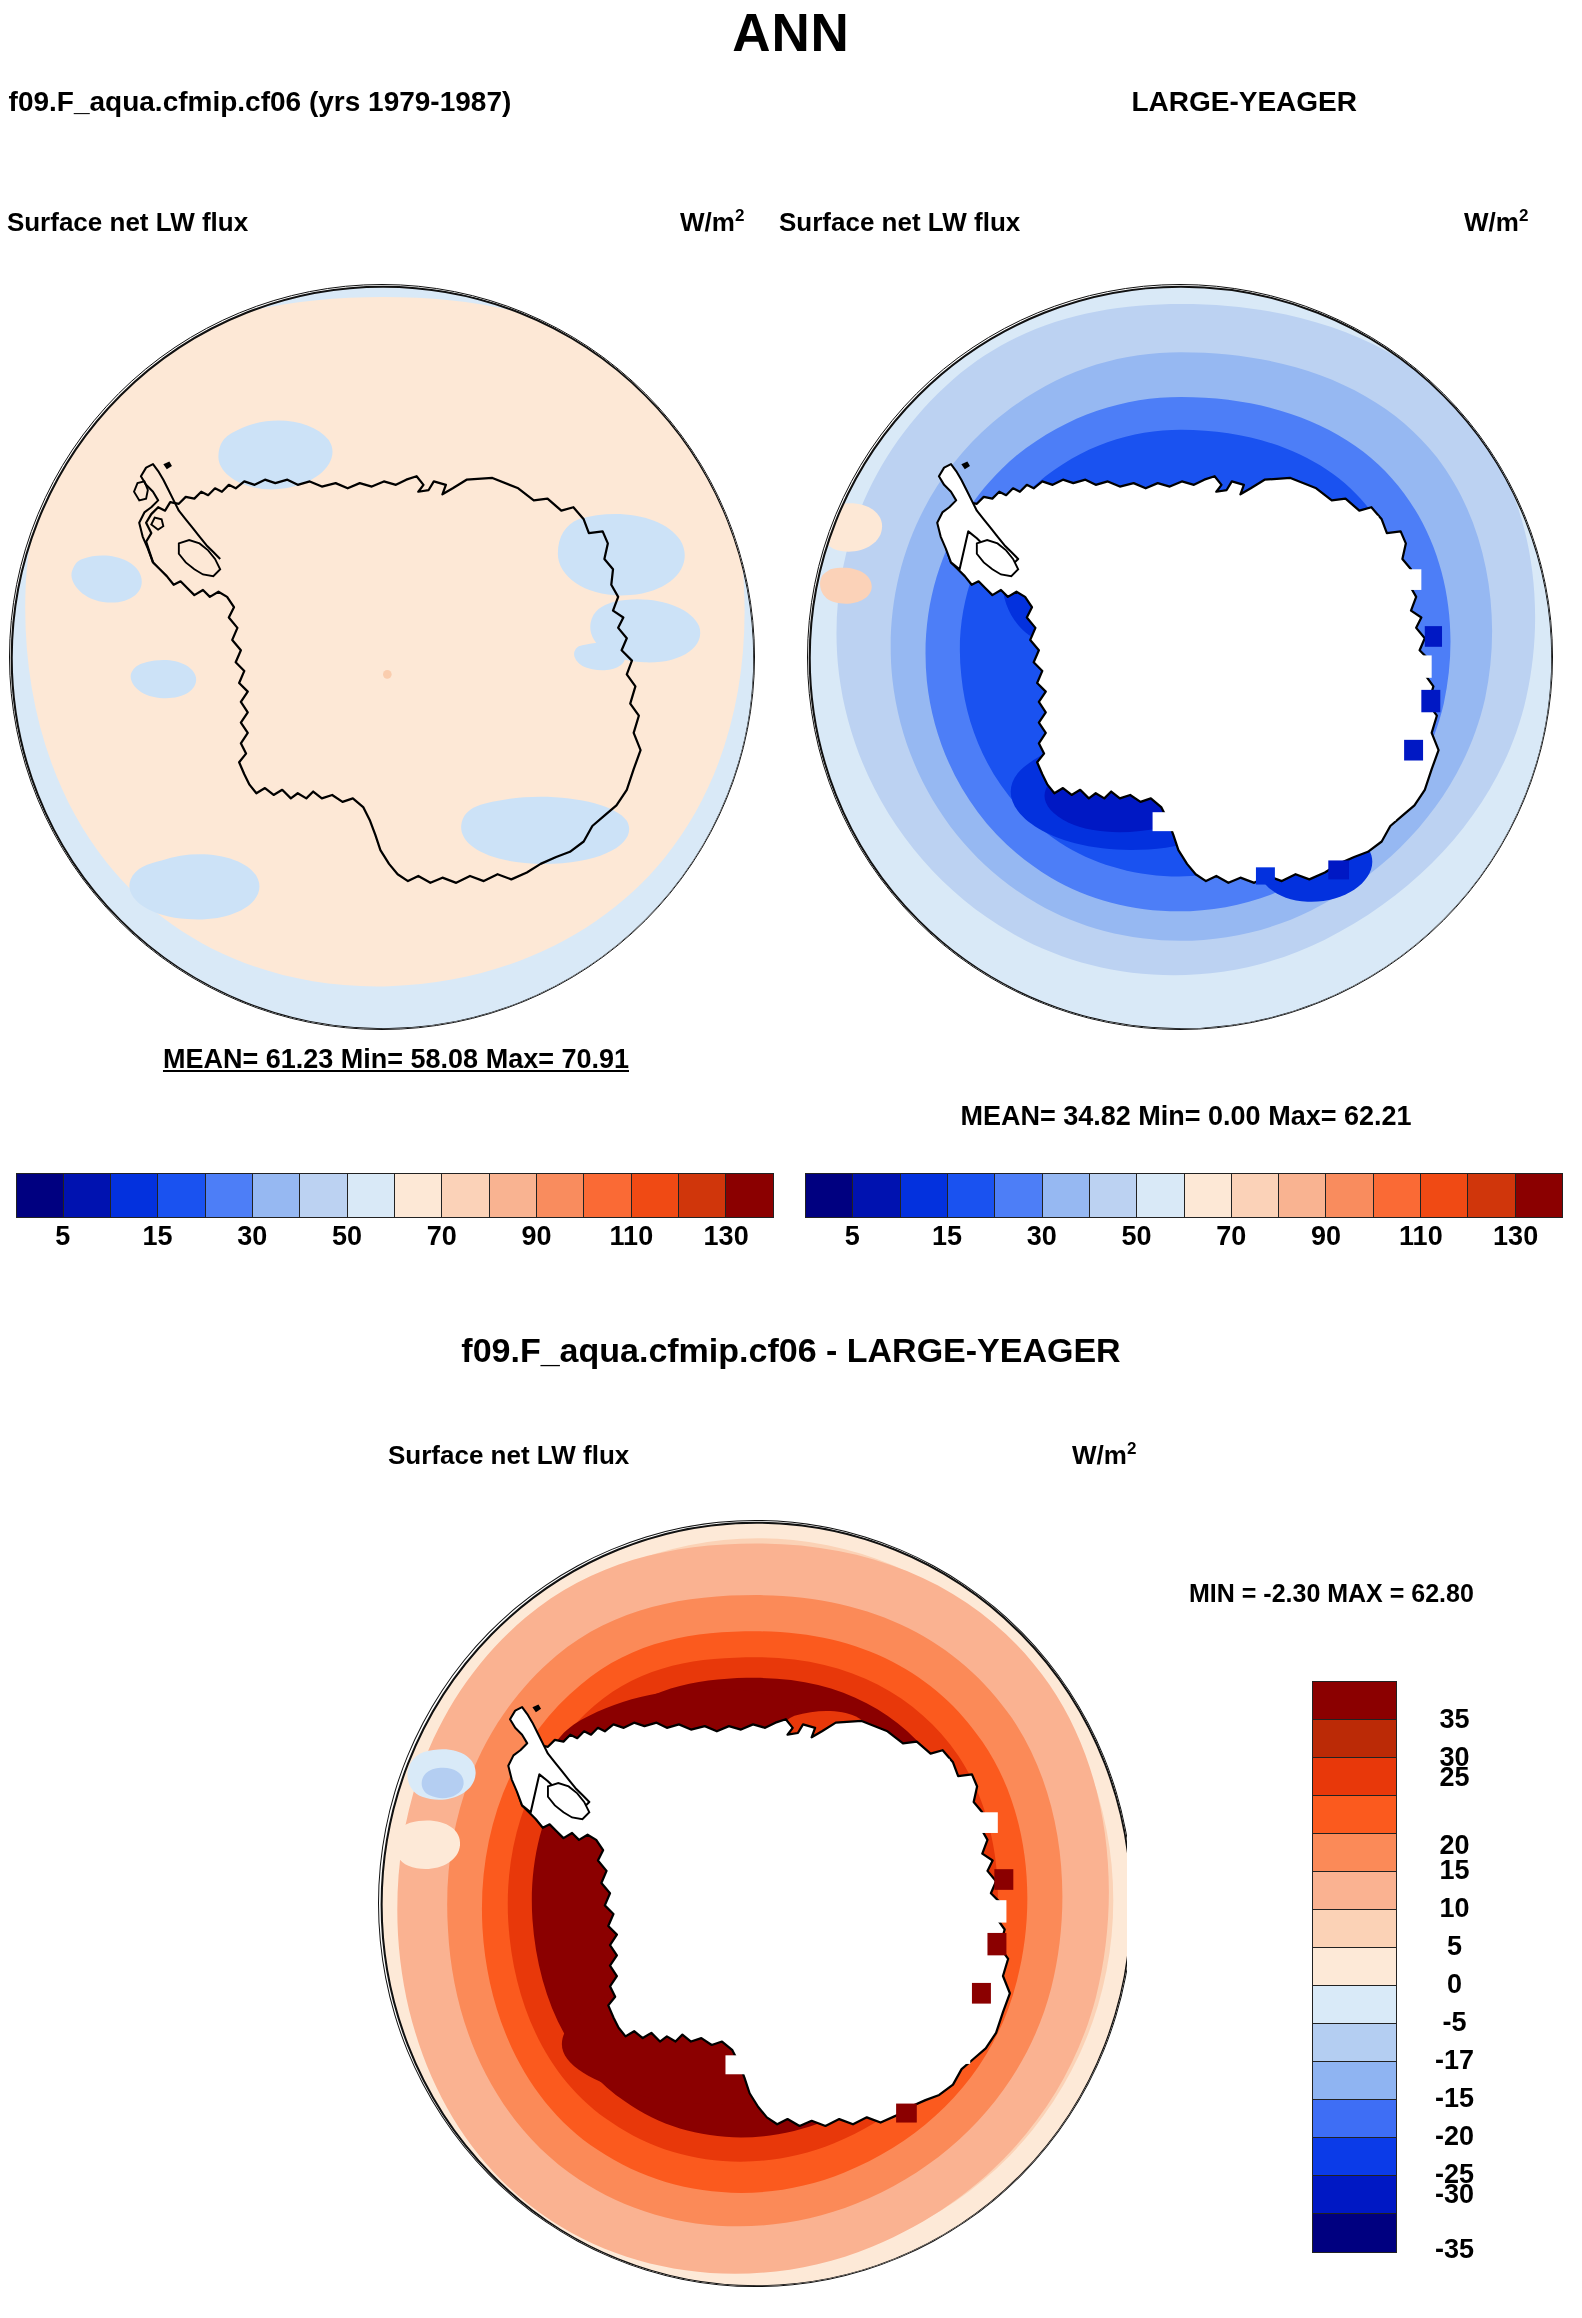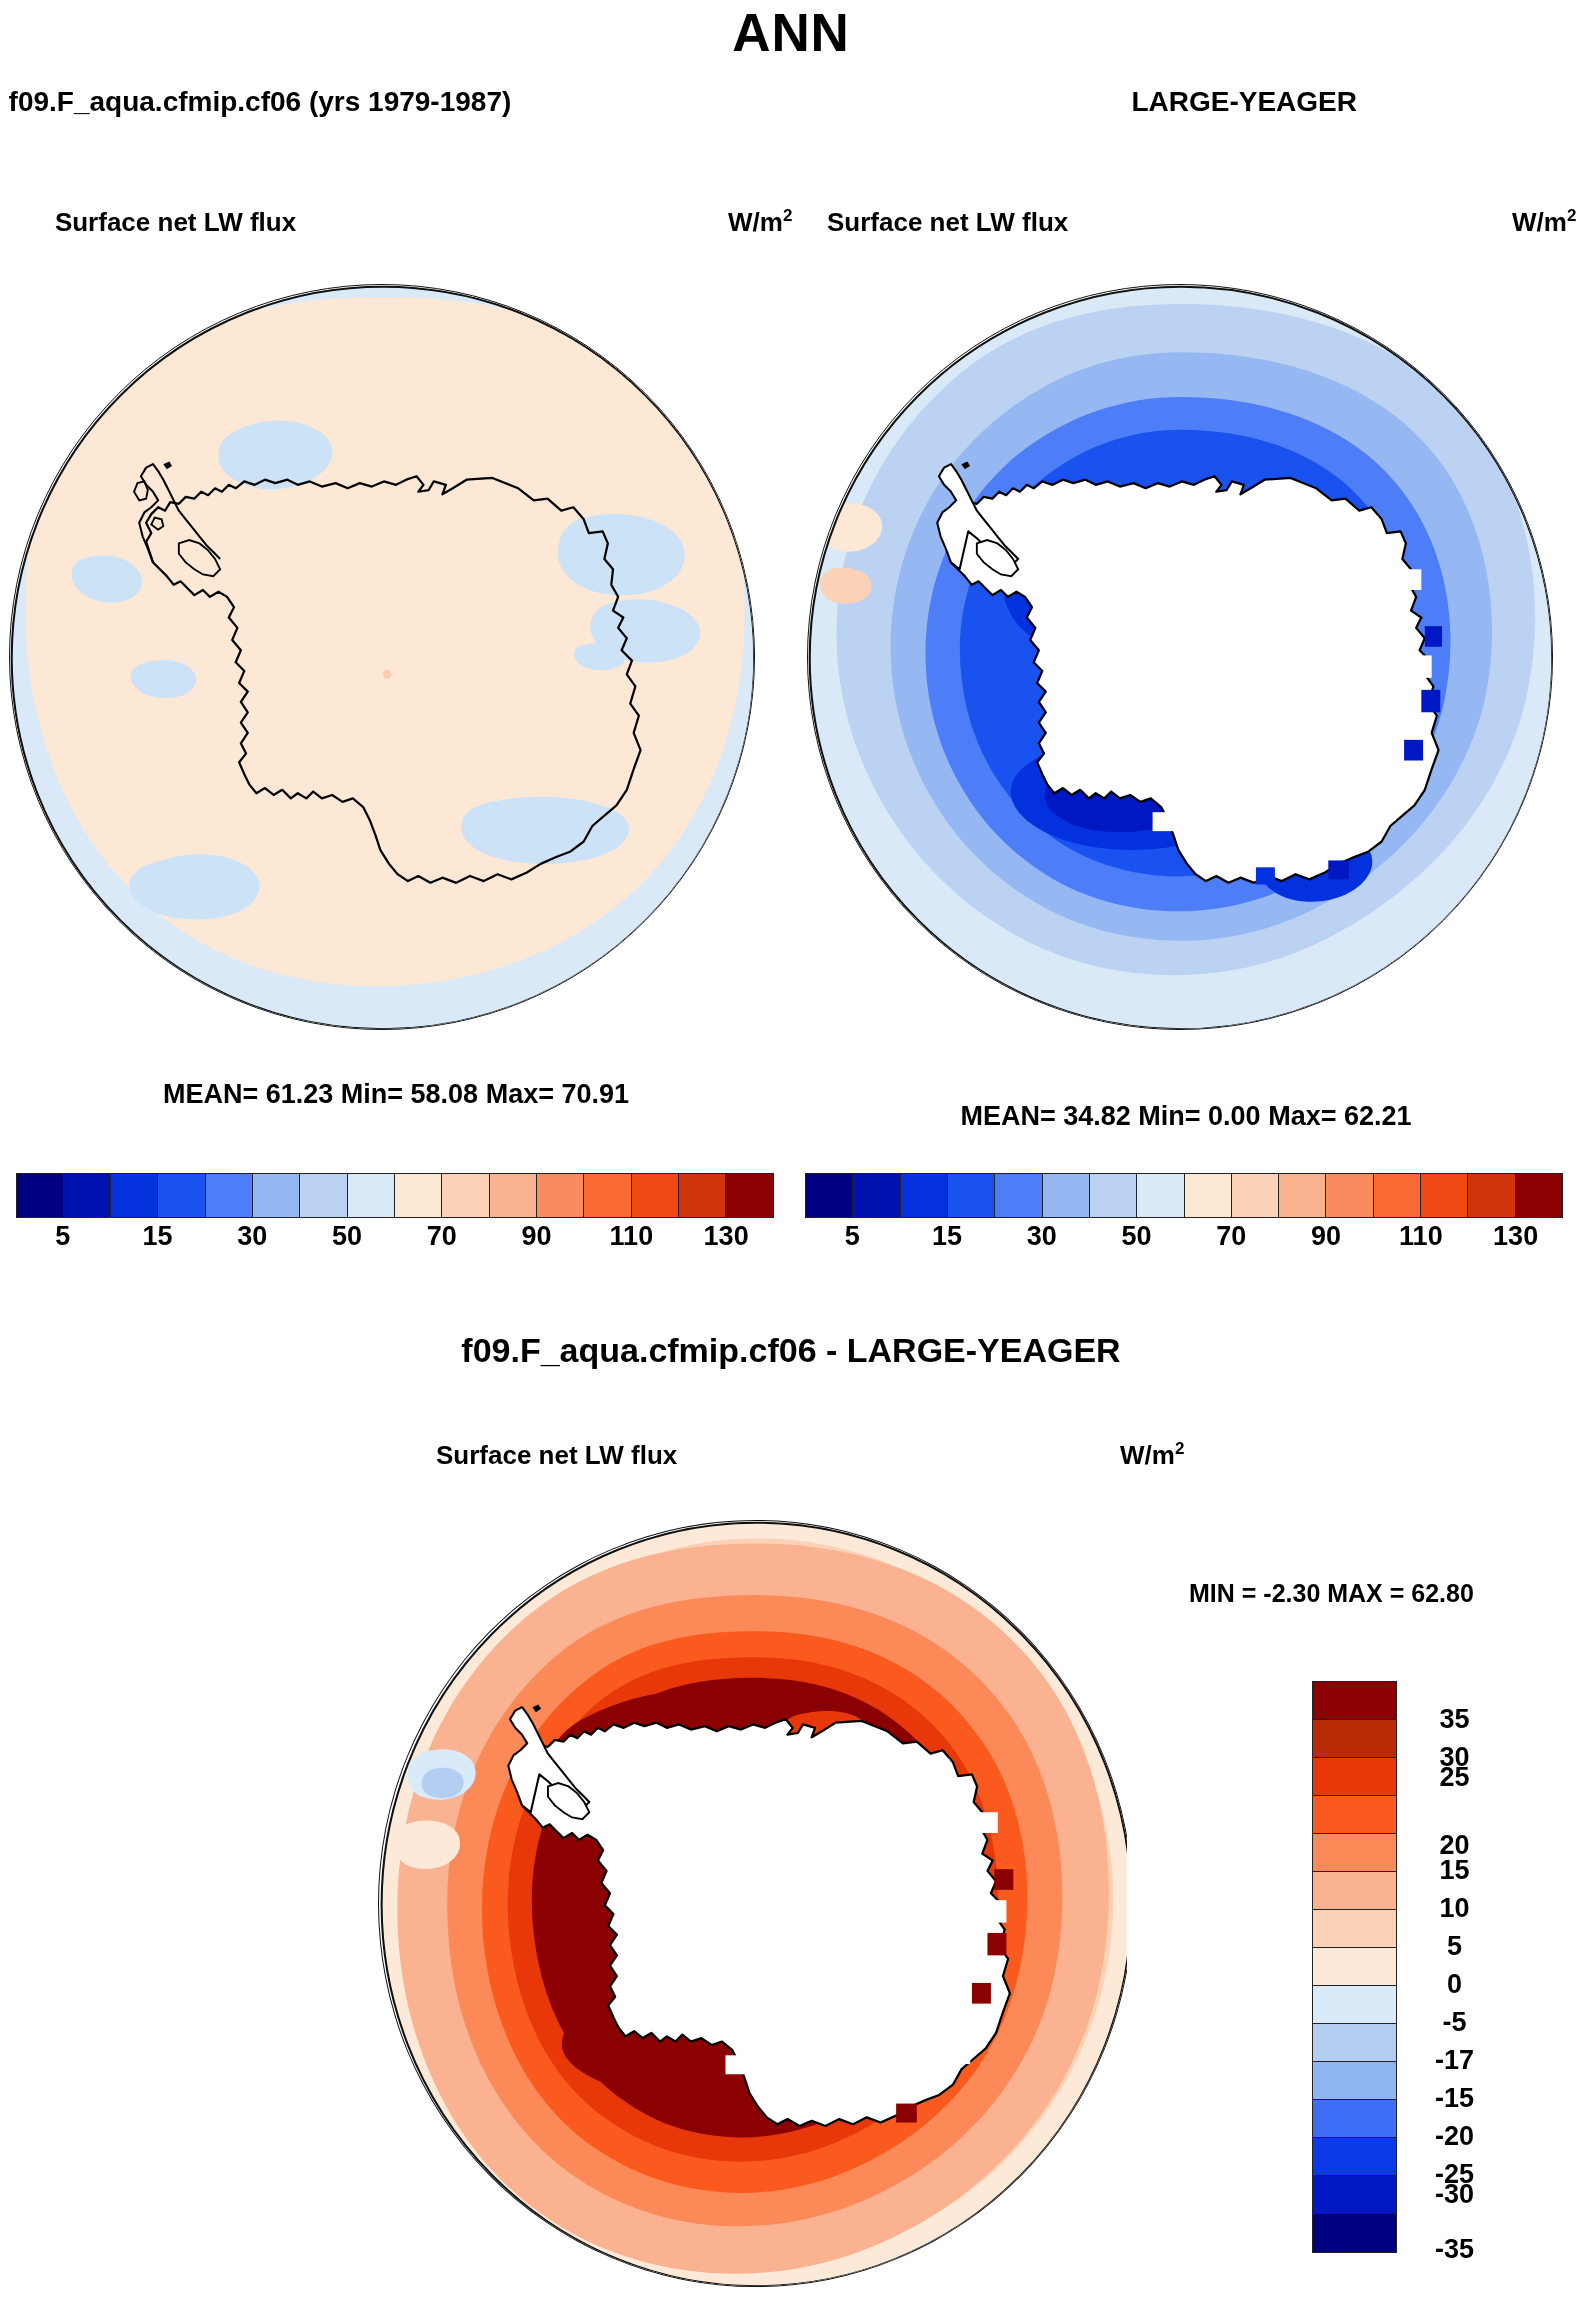--- a/index.html
+++ b/index.html
@@ -8,37 +8,37 @@
        color:#000;overflow:hidden;}
   .abs{position:absolute;}
 
   #main-title{left:0;top:1.7px;width:1582px;text-align:center;
      font-size:53px;font-weight:bold;letter-spacing:0.9px;}
 
   #left-case-title{left:8.6px;top:86px;font-size:28px;font-weight:bold;}
   #right-case-title{left:995px;top:86px;font-size:28px;font-weight:bold;
      width:362px;text-align:right;}
 
-  .var-label{font-size:26px;font-weight:bold;margin-left:48px;}
+  .var-label{font-size:26px;font-weight:bold;}
   #left-var{left:6.9px;top:207px;}
   #left-units{left:680px;top:207px;}
   #right-var{left:779px;top:207px;}
   #right-units{left:1464px;top:207px;}
 
   .sup{font-size:17px;vertical-align:super;line-height:0;}
 
   
   .map-panel{overflow:hidden;}
   .globe{position:absolute;border-radius:50%;border:1.7px solid #111;
          overflow:hidden;background:#fff;box-sizing:border-box;}
   .globe svg{position:absolute;left:0;top:0;}
 
   
   .stats{font-size:27px;font-weight:bold;text-align:center;}
-  #left-stats{left:0px;top:1079px;width:792px;}
+  #left-stats{left:0px;top:1044px;width:792px;text-decoration:underline;}
   #right-stats{left:790px;top:1101px;width:792px;}
 
   
   .hbar-wrap{position:absolute;}
   .hbar{display:flex;border:1.7px solid #222;box-sizing:border-box;height:45px;}
   .hbar .sw{flex:1 1 0;border-right:1.7px solid #222;box-sizing:border-box;}
   .hbar .sw:last-child{border-right:none;}
   .hticks{position:relative;height:40px;}
   .htick{position:absolute;top:3.4px;transform:translateX(-50%);
          font-size:27px;font-weight:bold;}

